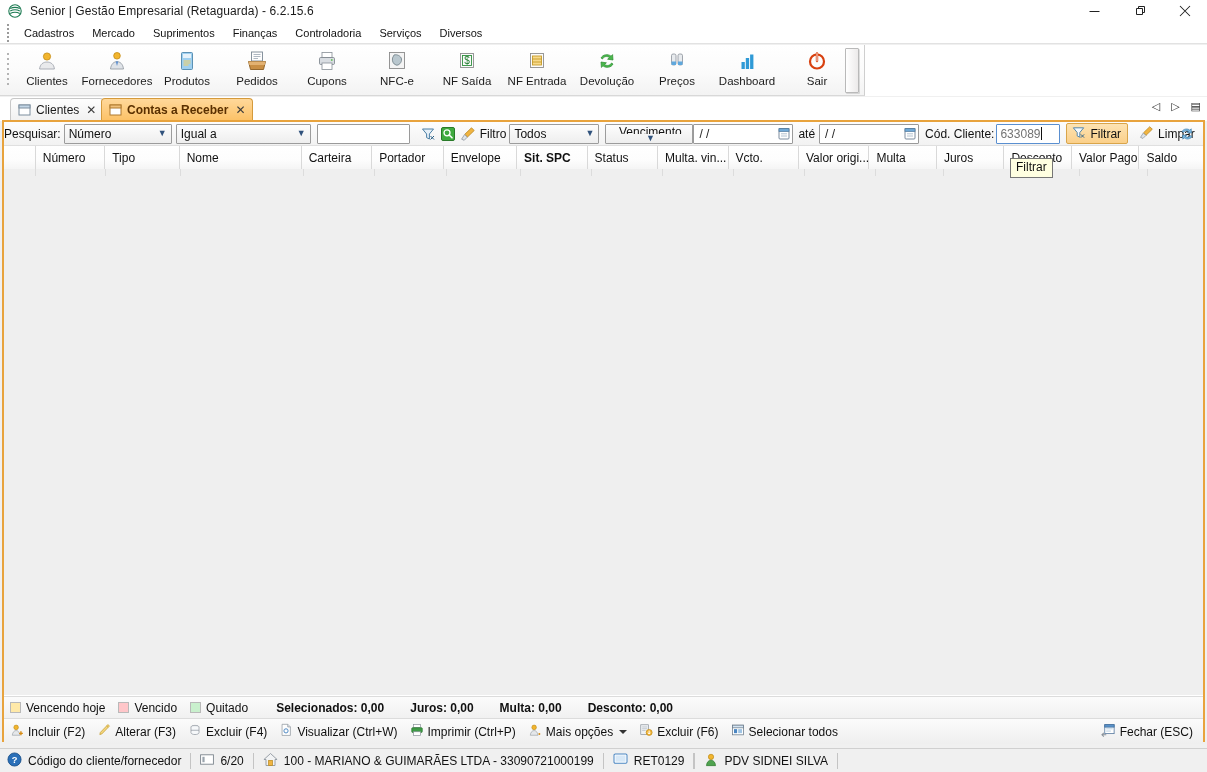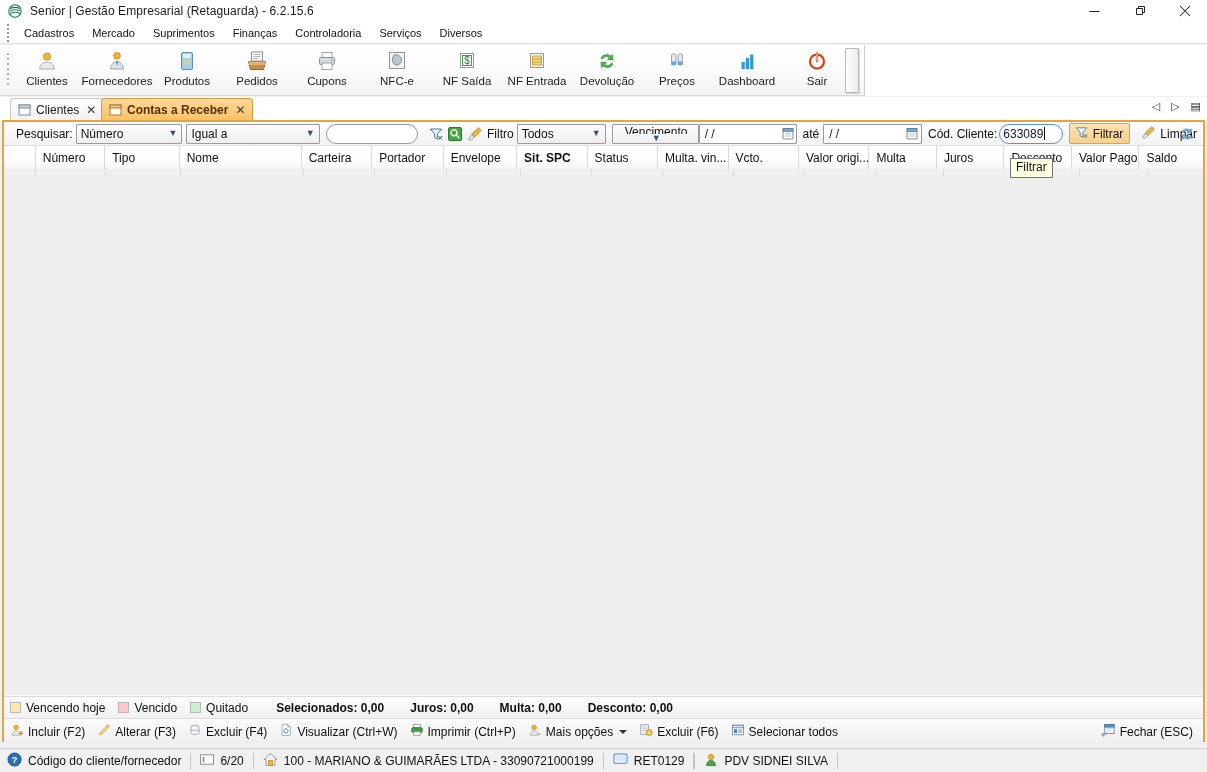--- a/index.html
+++ b/index.html
@@ -114,39 +114,39 @@
   
   .panel {
     position:absolute; left:2px; top:120px; width:1203px; height:622px;
     border:2px solid #e8a33d; background:#ffffff;
   }
 
   
   .filterbar {
     position:absolute; left:0; top:0; width:1199px; height:24px;
     background: linear-gradient(to bottom,#fdfdfd,#f2f2f2);
-    display:flex; align-items:center; padding-left:12px; gap:0;
+    display:flex; align-items:center; padding-left:0; gap:0;
     border-bottom: 1px solid #e0e0e0;
   }
   .fb-label { font-size:12px; color:#111; white-space:nowrap; margin-right:3px; }
   select.combo, .combo {
     height: 20px; font-size:12px; font-family:"Liberation Sans", sans-serif;
     border:1px solid #9c9c9c; background: linear-gradient(to bottom,#fdfdfd,#eeeeee);
     color:#111; padding: 0 2px 0 4px;
     display:flex; align-items:center; justify-content:space-between;
     border-radius:1px;
   }
   .combo .cv { overflow:hidden; white-space:nowrap; }
   .combo .carr {
     width:13px; text-align:center; color:#30527c; font-size:9px; line-height:9px;
   }
   .txtbox {
     height: 20px; border:1px solid #9a9a9a; background:#ffffff;
-    font-size:12px; color:#0f172a; padding: 0 3px; display:flex; align-items:center;
-    border-radius:10px;
+    font-size:12px; color:#737373; padding: 0 3px; display:flex; align-items:center;
+    border-radius:1px;
     text-align:center;
   }
   .txtbox.focused { border:1px solid #5a8fd0; }
   .caret {
     display:inline-block; width:1px; height:13px; background:#111; margin-left:1px;
   }
   .datebox {
     height:20px; border:1px solid #9a9a9a; background:#ffffff;
     display:flex; align-items:center; justify-content:space-between;
     font-size:12px; color:#222; padding-left:5px; border-radius:1px;

